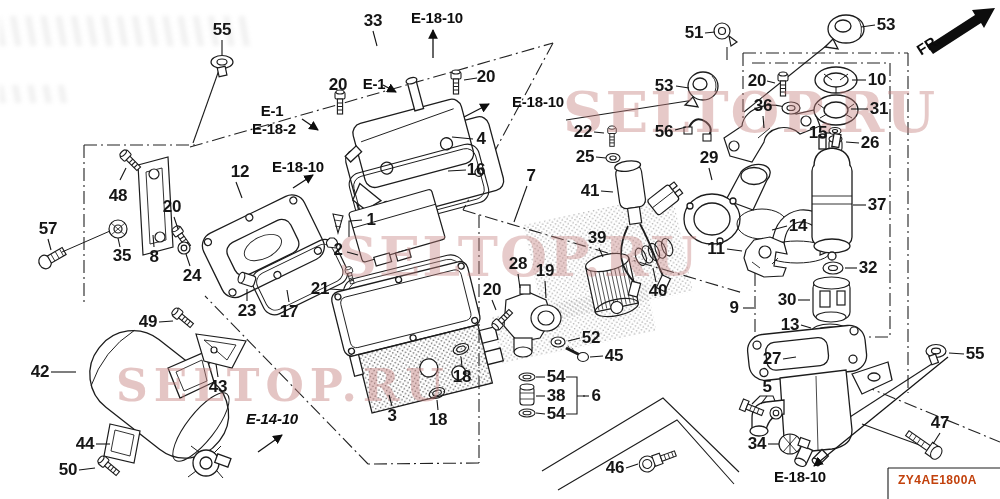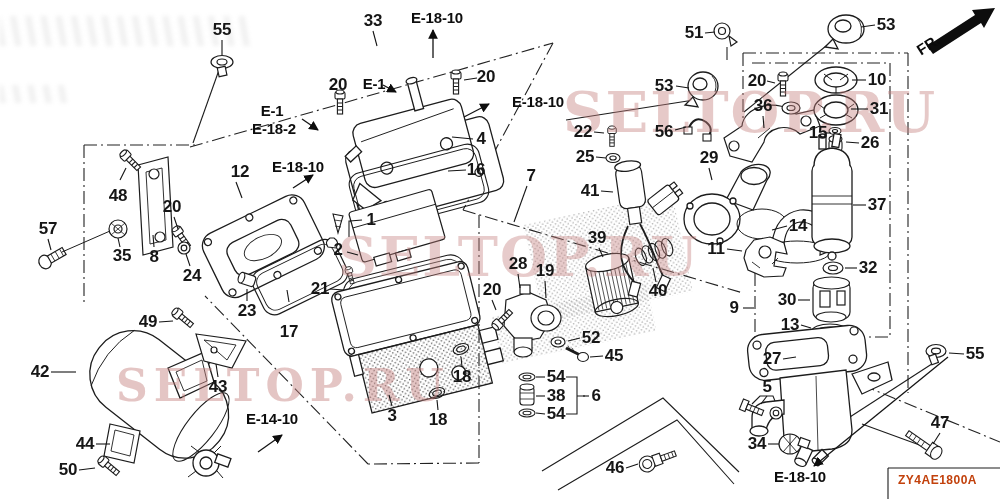--- a/index.html
+++ b/index.html
@@ -524,21 +524,21 @@
       <span class="co" style="left: 481px; top: 139px;">4</span>
       <span class="co" style="left: 476px; top: 170px;">16</span>
       <span class="co" style="left: 240px; top: 172px;">12</span>
       <span class="co" style="left: 118px; top: 196px;">48</span>
       <span class="co" style="left: 172px; top: 207px;">20</span>
       <span class="co" style="left: 48px; top: 229px;">57</span>
       <span class="co" style="left: 122px; top: 256px;">35</span>
       <span class="co" style="left: 154px; top: 257px;">8</span>
       <span class="co" style="left: 192px; top: 276px;">24</span>
       <span class="co" style="left: 247px; top: 311px;">23</span>
-      <span class="co" style="left: 289px; top: 312px; margin-top: 20px;">17</span>
+      <span class="co" style="left: 289px; top: 312px;">17</span>
       <span class="co" style="left: 148px; top: 322px;">49</span>
       <span class="co" style="left: 40px; top: 372px;">42</span>
       <span class="co" style="left: 218px; top: 387px;">43</span>
       <span class="co" style="left: 85px; top: 444px;">44</span>
       <span class="co" style="left: 68px; top: 470px;">50</span>
       <span class="co" style="left: 371px; top: 220px;">1</span>
       <span class="co" style="left: 338px; top: 250px;">2</span>
       <span class="co" style="left: 320px; top: 289px;">21</span>
       <span class="co" style="left: 392px; top: 416px;">3</span>
       <span class="co" style="left: 462px; top: 377px;">18</span>
@@ -581,20 +581,20 @@
       <span class="co" style="left: 556px; top: 414px;">54</span>
       <span class="co" style="left: 596px; top: 396px;">6</span>
       <span class="co" style="left: 591px; top: 338px;">52</span>
       <span class="co" style="left: 614px; top: 356px;">45</span>
       <span class="ref" style="left: 437px; top: 17px;">E-18-10</span>
       <span class="ref" style="left: 374px; top: 83px;">E-1</span>
       <span class="ref" style="left: 538px; top: 101px;">E-18-10</span>
       <span class="ref" style="left: 272px; top: 110px;">E-1</span>
       <span class="ref" style="left: 274px; top: 128px;">E-18-2</span>
       <span class="ref" style="left: 298px; top: 166px;">E-18-10</span>
-      <span class="ref" style="left: 272px; top: 418px;">E-14-10</span>
+      <span class="ref" style="left: 272px; top: 418px; font-style: italic;">E-14-10</span>
       <span class="ref" style="left: 800px; top: 476px;">E-18-10</span>
     </div>
 
   <span class="fr" style="left:916px;top:36px;">FR.</span>
 
   <span class="code" style="left:898px;top:473px;">ZY4AE1800A</span>
 </div>
 
 </body></html>

